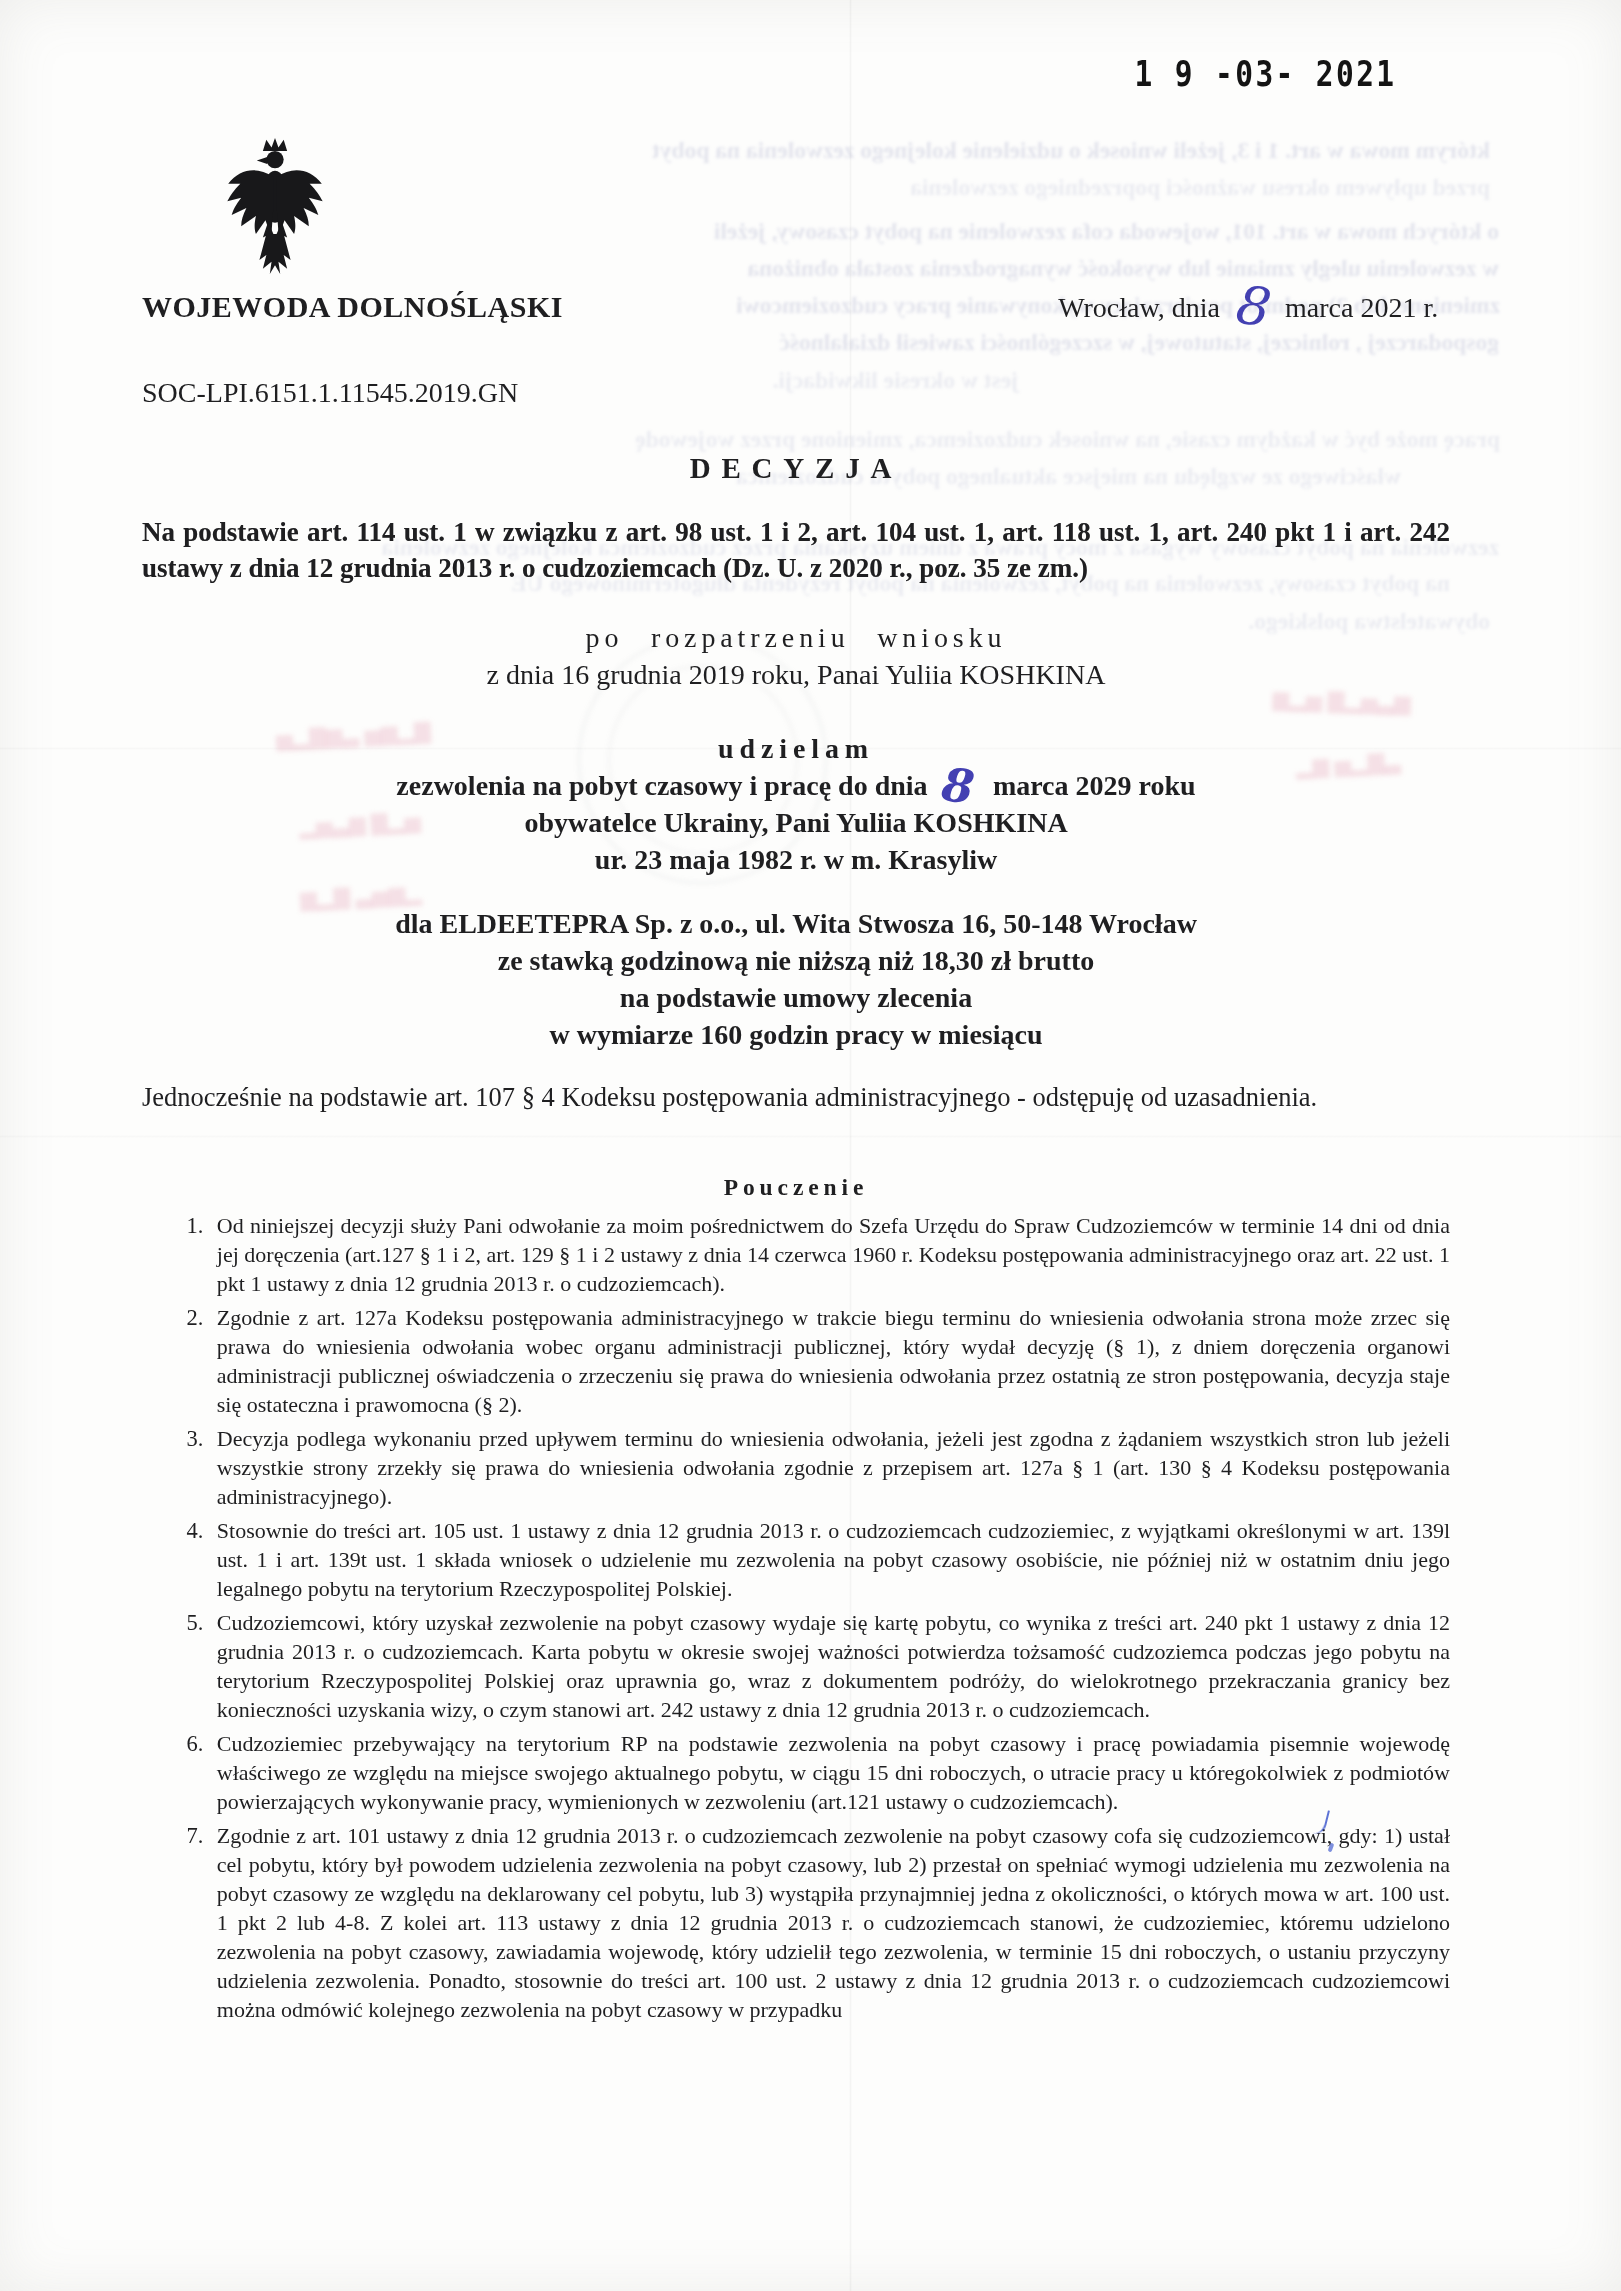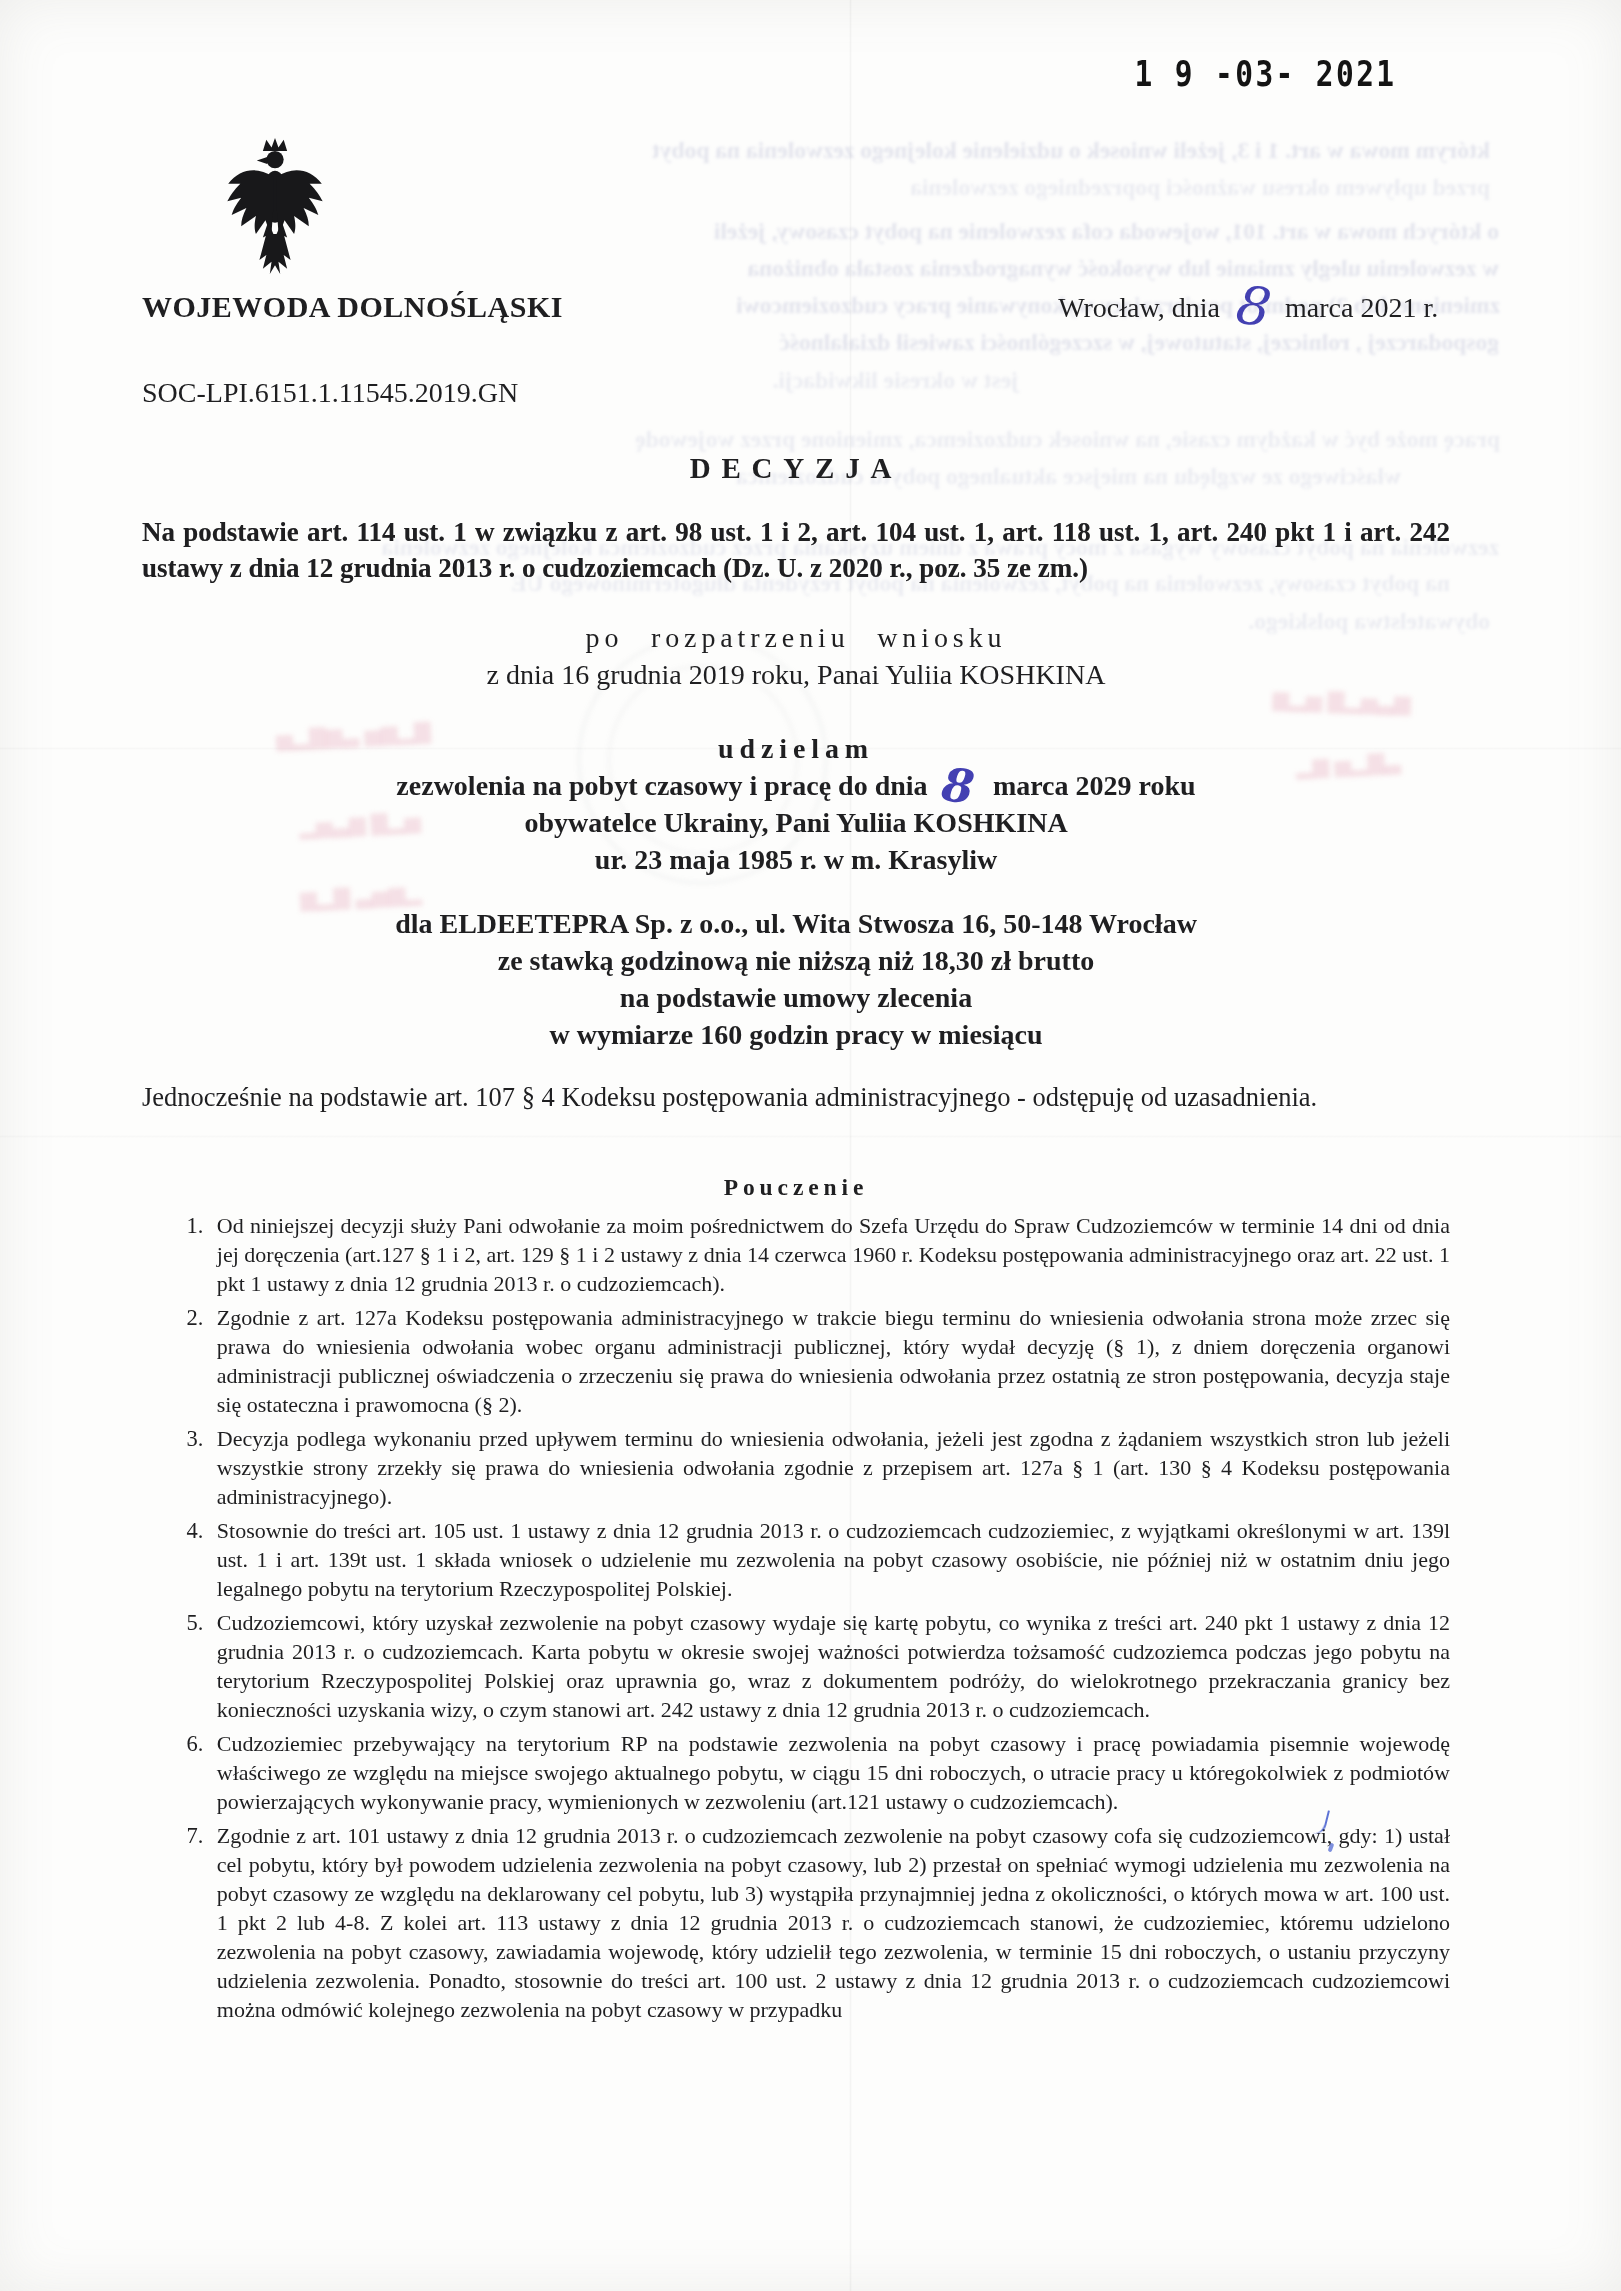--- a/index.html
+++ b/index.html
@@ -158,21 +158,21 @@
     <p class="legal-basis">Na podstawie art. 114 ust. 1 w związku z art. 98 ust. 1 i 2, art. 104 ust. 1, art. 118 ust. 1, art. 240 pkt 1 i art. 242 ustawy z dnia 12 grudnia 2013 r. o cudzoziemcach (Dz. U. z 2020 r., poz. 35 ze zm.)</p>
 
     <div class="centered spaced consideration-1">po rozpatrzeniu wniosku</div>
     <div class="centered">z dnia 16 grudnia 2019 roku, Panai Yuliia KOSHKINA</div>
 
     <div class="centered grant-verb">udzielam</div>
     <div class="centered bold-line">
       <span>zezwolenia na pobyt czasowy i pracę do dnia</span><span class="hand-day small">8</span><span>marca 2029 roku</span>
     </div>
     <div class="centered bold-line">obywatelce Ukrainy, Pani Yuliia KOSHKINA</div>
-    <div class="centered bold-line">ur. 23 maja 1985 r. w m. Krasyliw</div>
+    <div class="centered bold-line">ur. 23 maja 1982 r. w m. Krasyliw</div>
 
     <div class="centered bold-line employer-block">dla ELDEETEPRA Sp. z o.o., ul. Wita Stwosza 16, 50-148 Wrocław</div>
     <div class="centered bold-line">ze stawką godzinową nie niższą niż 18,30 zł brutto</div>
     <div class="centered bold-line">na podstawie umowy zlecenia</div>
     <div class="centered bold-line">w wymiarze 160 godzin pracy w miesiącu</div>
 
     <p class="waiver">Jednocześnie na podstawie art. 107 § 4 Kodeksu postępowania administracyjnego - odstępuję od uzasadnienia.</p>
 
     <div class="pouczenie-heading">Pouczenie</div>
     <ol class="pouczenie">

